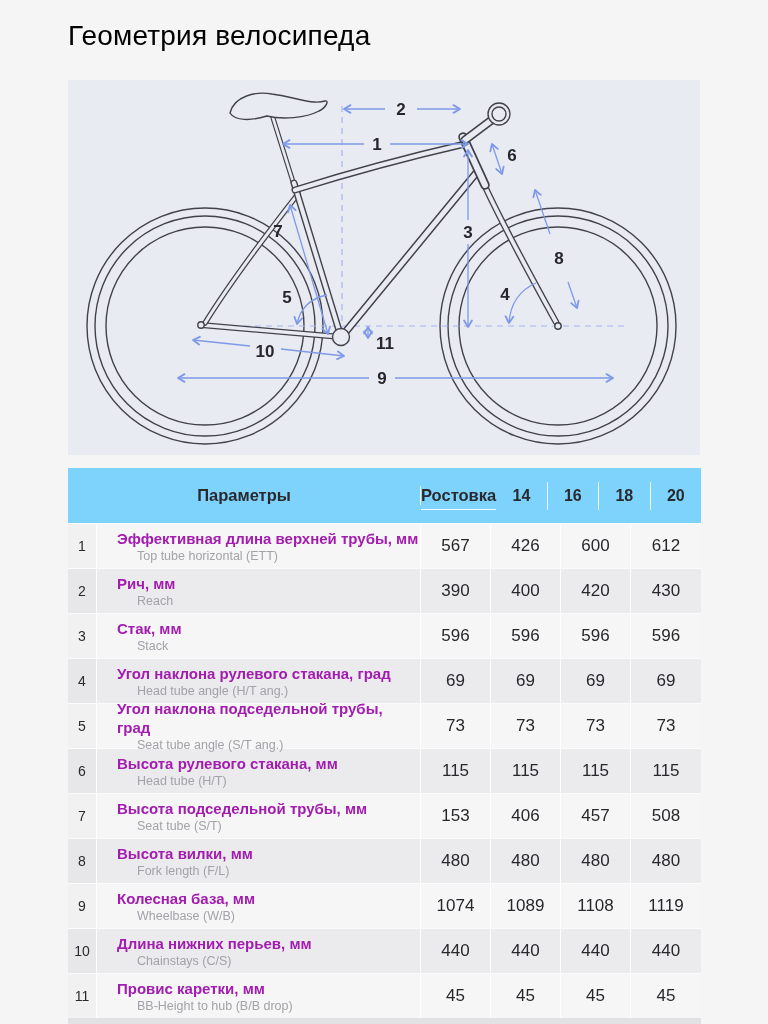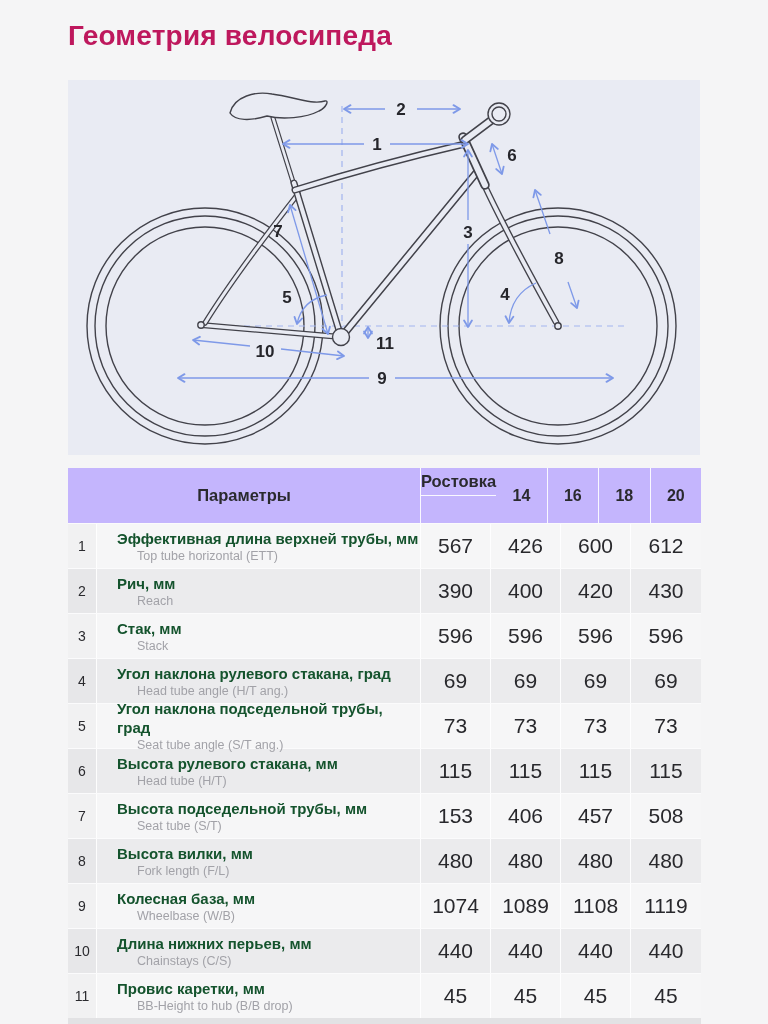--- a/index.html
+++ b/index.html
@@ -4,38 +4,38 @@
 <style>
   html,body{margin:0;padding:0;}
   body{
     width:768px;height:1024px;position:relative;overflow:hidden;
     background:#f5f5f6;
     font-family:"Liberation Sans", sans-serif;
     -webkit-font-smoothing:antialiased;
   }
   .page-title{
     position:absolute;left:68px;top:20px;
-    font-size:28px;font-weight:700;color:#be185d;letter-spacing:.2px;
+    font-size:28px;font-weight:400;color:#000000;letter-spacing:.2px;
   }
   
   .panel{
     position:absolute;left:68px;top:80px;width:632px;height:375px;
     background:#e9ebf3;
   }
   .panel svg{display:block;}
   .tubeO{fill:none;stroke:#42424a;stroke-linecap:round;stroke-linejoin:round;}
   .tubeI{fill:none;stroke:#e9ebf3;stroke-linecap:round;stroke-linejoin:round;}
   .wheel{fill:none;stroke:#42424a;stroke-width:1.4;}
   .outline{fill:#e9ebf3;stroke:#42424a;stroke-width:1.4;}
   .dash{fill:none;stroke:#a3b5ef;stroke-width:1.2;stroke-dasharray:6 5;}
   .ann{fill:none;stroke:#7e99e8;stroke-width:1.3;}
   .co{font:600 17px "Liberation Sans",sans-serif;fill:#26262b;text-anchor:middle;dominant-baseline:central;}
   
   .spec-table{position:absolute;left:68px;top:468px;width:633px;}
-  .thead{display:flex;height:55px;background:#c4b5fd;}
+  .thead{display:flex;height:55px;background:#7dd3fc;align-items:center;}
   .th-left{
     width:353px;display:flex;align-items:center;justify-content:center;
     font-size:16.5px;font-weight:600;color:#2a2a2e;
     border-right:1px solid rgba(255,255,255,.9);box-sizing:border-box;
   }
   .th-right{flex:1;display:flex;flex-direction:row;}
   .th-sizes-label{
     height:28px;display:flex;align-items:center;justify-content:center;
     font-size:16.5px;font-weight:600;color:#2a2a2e;
     border-bottom:1px solid rgba(255,255,255,.9);box-sizing:border-box;
@@ -54,25 +54,25 @@
     width:29px;display:flex;align-items:center;justify-content:center;
     font-size:14px;color:#2a2a2e;
     border-right:1px solid rgba(255,255,255,.9);box-sizing:border-box;
   }
   .trow.odd .c-num{background:#f1f1f2;}
   .trow.even .c-num{background:#e7e7e9;}
   .c-name{
     flex:1;display:flex;flex-direction:column;justify-content:center;
     padding-left:20px;border-right:1px solid rgba(255,255,255,.9);box-sizing:border-box;
   }
-  .nm{font-size:15px;font-weight:600;color:#14532d;line-height:19px;}
+  .nm{font-size:15px;font-weight:600;color:#a21caf;line-height:19px;}
   .sub{font-size:12.5px;color:#a2a2a8;line-height:16px;margin-left:20px;}
   .c-val{
     width:70px;display:flex;align-items:center;justify-content:center;
-    font-size:21px;color:#28282c;
+    font-size:17px;color:#28282c;
     border-right:1px solid rgba(255,255,255,.9);box-sizing:border-box;
   }
   .c-val:last-child{border-right:none;}
   .bottom-strip{position:absolute;left:68px;top:1018px;width:633px;height:6px;background:#e2e2e4;}
 </style>
 </head>
 <body>
 
 <div class="page-title">Геометрия велосипеда</div>
 

